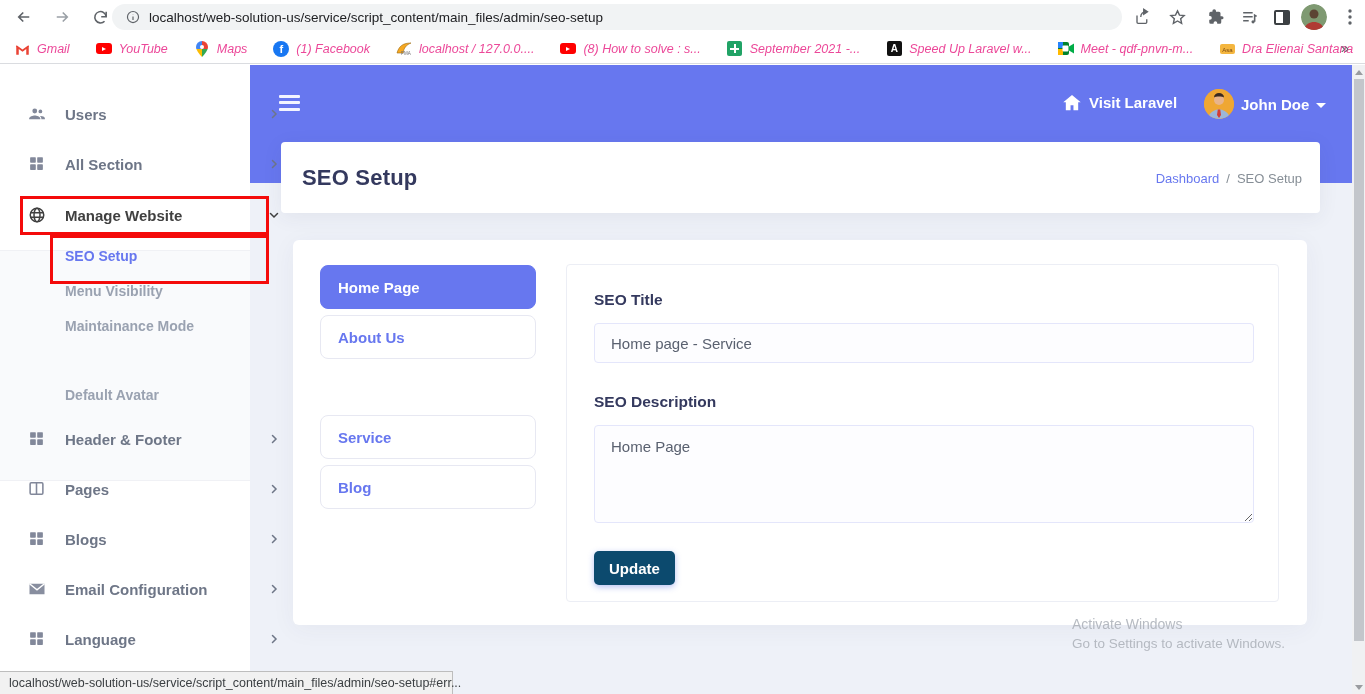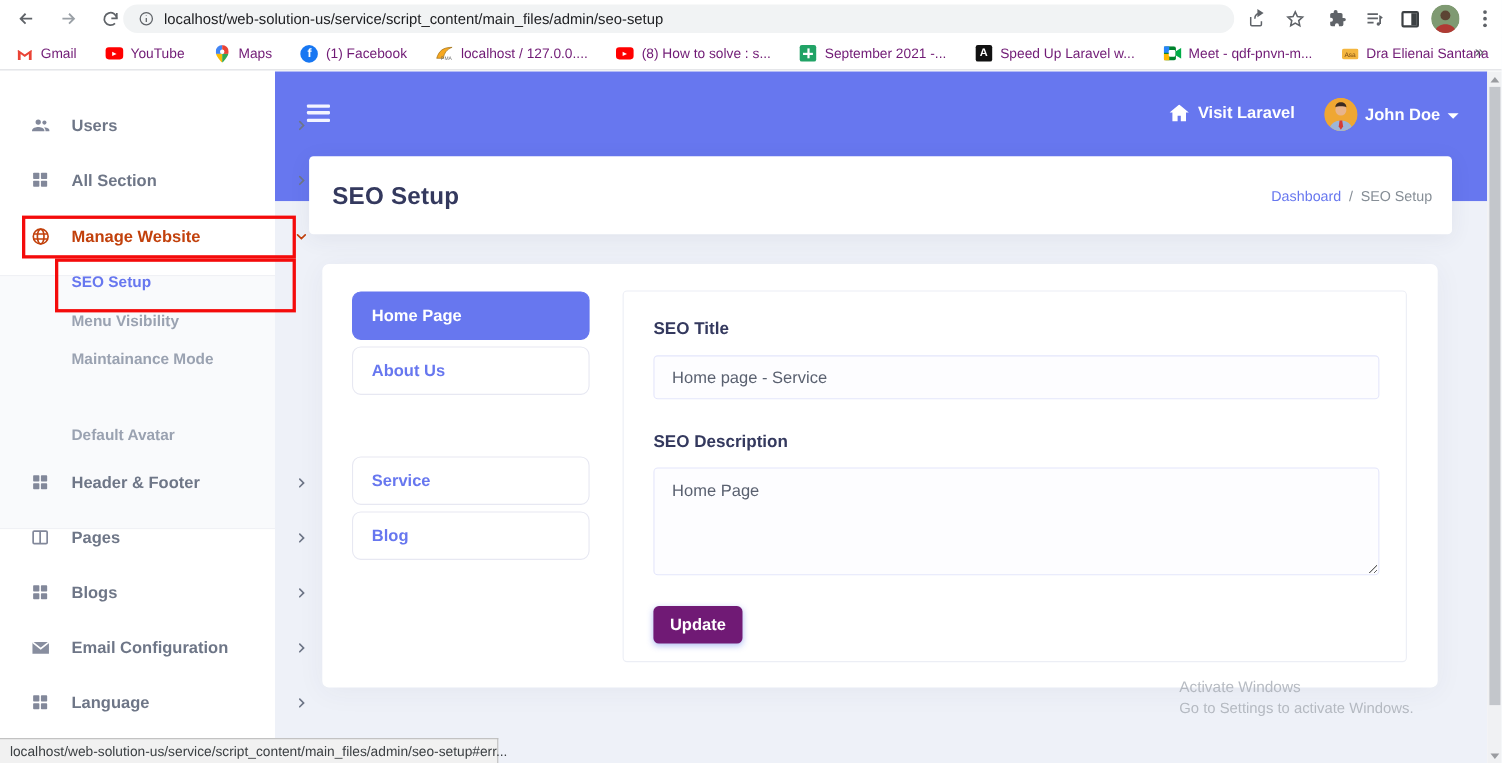--- a/index.html
+++ b/index.html
@@ -9,32 +9,32 @@
   #chrome-toolbar { position:absolute; left:0; top:0; width:1365px; height:34px; background:#fff; }
   .nav-ic { position:absolute; top:5px; width:24px; height:24px; display:flex; align-items:center; justify-content:center; color:#5f6368; font-size:19px; }
   #url-pill { position:absolute; left:112px; top:4px; width:1010px; height:26px; background:#f1f3f4; border-radius:13px; display:flex; align-items:center; padding:0 14px; gap:9px; }
   #url-text { font-size:13.5px; color:#202124; white-space:nowrap; }
   .cr-right { position:absolute; top:5px; width:26px; height:24px; display:flex; align-items:center; justify-content:center; color:#5f6368; }
   #chrome-avatar { border-radius:50%; overflow:hidden; }
 
   
   #bookmarks { position:absolute; left:0; top:34px; width:1365px; height:30px; background:#fff; display:flex; align-items:center; padding-left:14px; gap:26px; border-bottom:1px solid #dadce0; }
   .bm { display:flex; align-items:center; gap:7px; }
-  .bm-label { font-size:12.5px; color:#701a75; white-space:nowrap; }
+  .bm-label { font-size:12.5px; color:#ec4899; white-space:nowrap;font-style:italic; }
   .fav { width:16px; height:16px; flex:0 0 16px; display:flex; align-items:center; justify-content:center; }
   #bm-overflow { position:absolute; right:16px; top:39px; color:#5f6368; font-size:15px; }
 
   
   #sidebar { position:absolute; left:0; top:65px; width:250px; height:629px; background:#fff; }
   #submenu-bg { position:absolute; left:0; top:185px; width:250px; height:231px; background:#f9fafc; border-top:1px solid #f0f1f5; border-bottom:1px solid #f0f1f5; }
   .srow { position:absolute; left:0; width:302px; height:34px; display:flex; align-items:center; cursor:pointer; }
   .srow .mi { width:18px; height:18px; margin-left:28px; color:#82889a; }
   .srow .lbl { margin-left:19px; font-size:15px; font-weight:600; color:#6e7687; }
   .srow .chev { position:absolute; right:22px; width:12px; height:12px; color:#6e7687; }
-  .srow.active .mi, .srow.active .lbl, .srow.active .chev { color:#c2410c; }
+  .srow.active .mi, .srow.active .lbl, .srow.active .chev { color:#404040; }
   .subrow { position:absolute; left:0; width:250px; height:30px; display:flex; align-items:center; cursor:pointer; }
   .subrow .lbl { margin-left:65px; font-size:14px; font-weight:600; color:#9aa2b1; }
   .subrow.active .lbl { color:#6777ef; }
 
   #topband { position:absolute; left:250px; top:65px; width:1102px; height:118px; background:#6777ef; }
   #main-bg { position:absolute; left:250px; top:183px; width:1102px; height:511px; background:#eef1f8; }
 
   #hamburger { position:absolute; left:279px; top:95px; width:21px; height:16px; cursor:pointer; }
   #hamburger span { display:block; height:3.2px; background:#f3f4ff; border-radius:1px; margin-bottom:3.1px; }
 
@@ -53,21 +53,21 @@
 
   #content-card { position:absolute; left:293px; top:240px; width:1014px; height:385px; background:#fff; border-radius:6px; box-shadow:0 4px 25px rgba(50,50,90,.05); }
   .tab { position:absolute; left:27px; width:216px; height:44px; background:#fff; border:1px solid #e7e8f2; border-radius:8px; display:flex; align-items:center; padding-left:17px; font-size:15px; font-weight:600; color:#6777ef; cursor:pointer; }
   .tab.active { background:#6777ef; border-color:#6777ef; color:#fff; }
 
   #form-panel { position:absolute; left:273px; top:24px; width:713px; height:338px; border:1px solid #eceef5; border-radius:4px; background:#fff; }
   .f-label { position:absolute; left:27px; font-size:15.5px; font-weight:600; color:#34395e; }
   .f-input { position:absolute; left:27px; width:660px; background:#fdfdff; border:1px solid #e4e6fb; border-radius:4px; font-family:"Liberation Sans", sans-serif; font-size:15px; color:#5a6170; padding:0 16px; outline:none; }
   #seo-title-input { top:58px; height:40px; }
   #seo-desc-textarea { top:160px; height:98px; padding-top:12px; resize:vertical; }
-  #update-btn { position:absolute; left:27px; top:286px; height:34px; padding:0 15px; background:#701a75; border:none; border-radius:5px; color:#fff; font-size:15px; font-weight:700; font-family:"Liberation Sans", sans-serif; cursor:pointer; box-shadow:0 2px 6px rgba(43,76,224,.35); }
+  #update-btn { position:absolute; left:27px; top:286px; height:34px; padding:0 15px; background:#0c4a6e; border:none; border-radius:5px; color:#fff; font-size:15px; font-weight:700; font-family:"Liberation Sans", sans-serif; cursor:pointer; box-shadow:0 2px 6px rgba(43,76,224,.35); }
 
   
   .red-box { position:absolute; border:3px solid #f40b0b; z-index:60; pointer-events:none; }
   #red-box-manage { left:20px; top:196px; width:249px; height:39px; }
   #red-box-seo { left:50px; top:235px; width:219px; height:49px; }
 
   
   #watermark { position:absolute; left:1072px; top:616px; z-index:40; color:#abb0b8; }
   #watermark .w1 { font-size:14px; font-weight:400; opacity:.85; }
   #watermark .w2 { font-size:13.5px; margin-top:4px; opacity:.85; }

